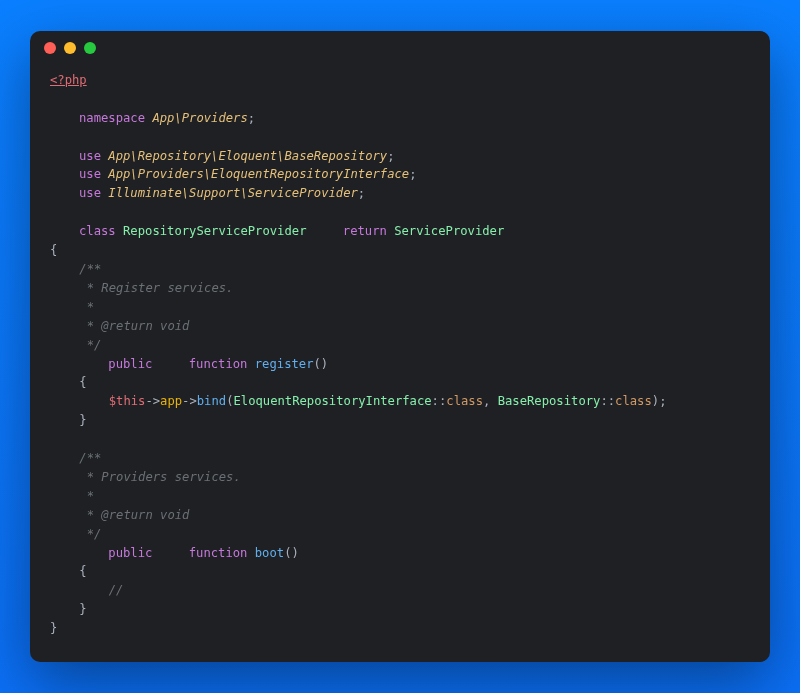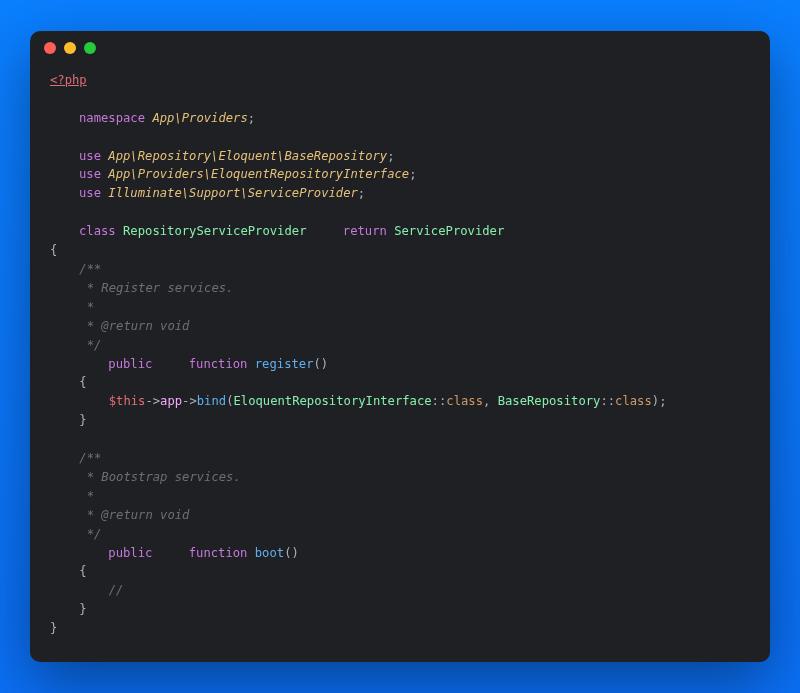--- a/index.html
+++ b/index.html
@@ -40,21 +40,21 @@
     line-height: 1.55;
     white-space: pre;
     color: #c8ccd0;
     overflow-x: auto;
   }
   .tok-tag     { color: #e06c75; text-decoration: underline; }
   .tok-kw      { color: #c678dd; margin-left: 29px; }
   .tok-ns      { color: #e5c07b; font-style: italic; }
   .tok-fn      { color: #61afef; margin-top: 36px; }
   .tok-var     { color: #e06c75; }
-  .tok-prop    { color: #f0abfc; }
+  .tok-prop    { color: #eab308; }
   .tok-const   { color: #d19a66; }
   .tok-comment { color: #6a7076; font-style: italic; }
   .tok-punc    { color: #abb2bf; }
   .tok-type    { color: #86efac; }
   .tok-plain   { color: #abb2bf; }
 </style>
 </head>
 <body>
 
 <div class="window">
@@ -77,21 +77,21 @@
     <span class="tok-comment"> * Register services.</span>
     <span class="tok-comment"> *</span>
     <span class="tok-comment"> * @return void</span>
     <span class="tok-comment"> */</span>
     <span class="tok-kw">public</span> <span class="tok-kw">function</span> <span class="tok-fn">register</span><span class="tok-punc">(</span><span class="tok-punc">)</span>
     <span class="tok-punc">{</span>
         <span class="tok-var">$this</span><span class="tok-punc">-&gt;</span><span class="tok-prop">app</span><span class="tok-punc">-&gt;</span><span class="tok-fn">bind</span><span class="tok-punc">(</span><span class="tok-type">EloquentRepositoryInterface</span><span class="tok-punc">::</span><span class="tok-const">class</span><span class="tok-plain">, </span><span class="tok-type">BaseRepository</span><span class="tok-punc">::</span><span class="tok-const">class</span><span class="tok-punc">)</span><span class="tok-punc">;</span>
     <span class="tok-punc">}</span>
 
     <span class="tok-comment">/**</span>
-    <span class="tok-comment"> * Bootstrap services.</span>
+    <span class="tok-comment"> * Providers services.</span>
     <span class="tok-comment"> *</span>
     <span class="tok-comment"> * @return void</span>
     <span class="tok-comment"> */</span>
     <span class="tok-kw">public</span> <span class="tok-kw">function</span> <span class="tok-fn">boot</span><span class="tok-punc">(</span><span class="tok-punc">)</span>
     <span class="tok-punc">{</span>
         <span class="tok-comment">//</span>
     <span class="tok-punc">}</span>
 <span class="tok-punc">}</span></div>
 </div>
 

